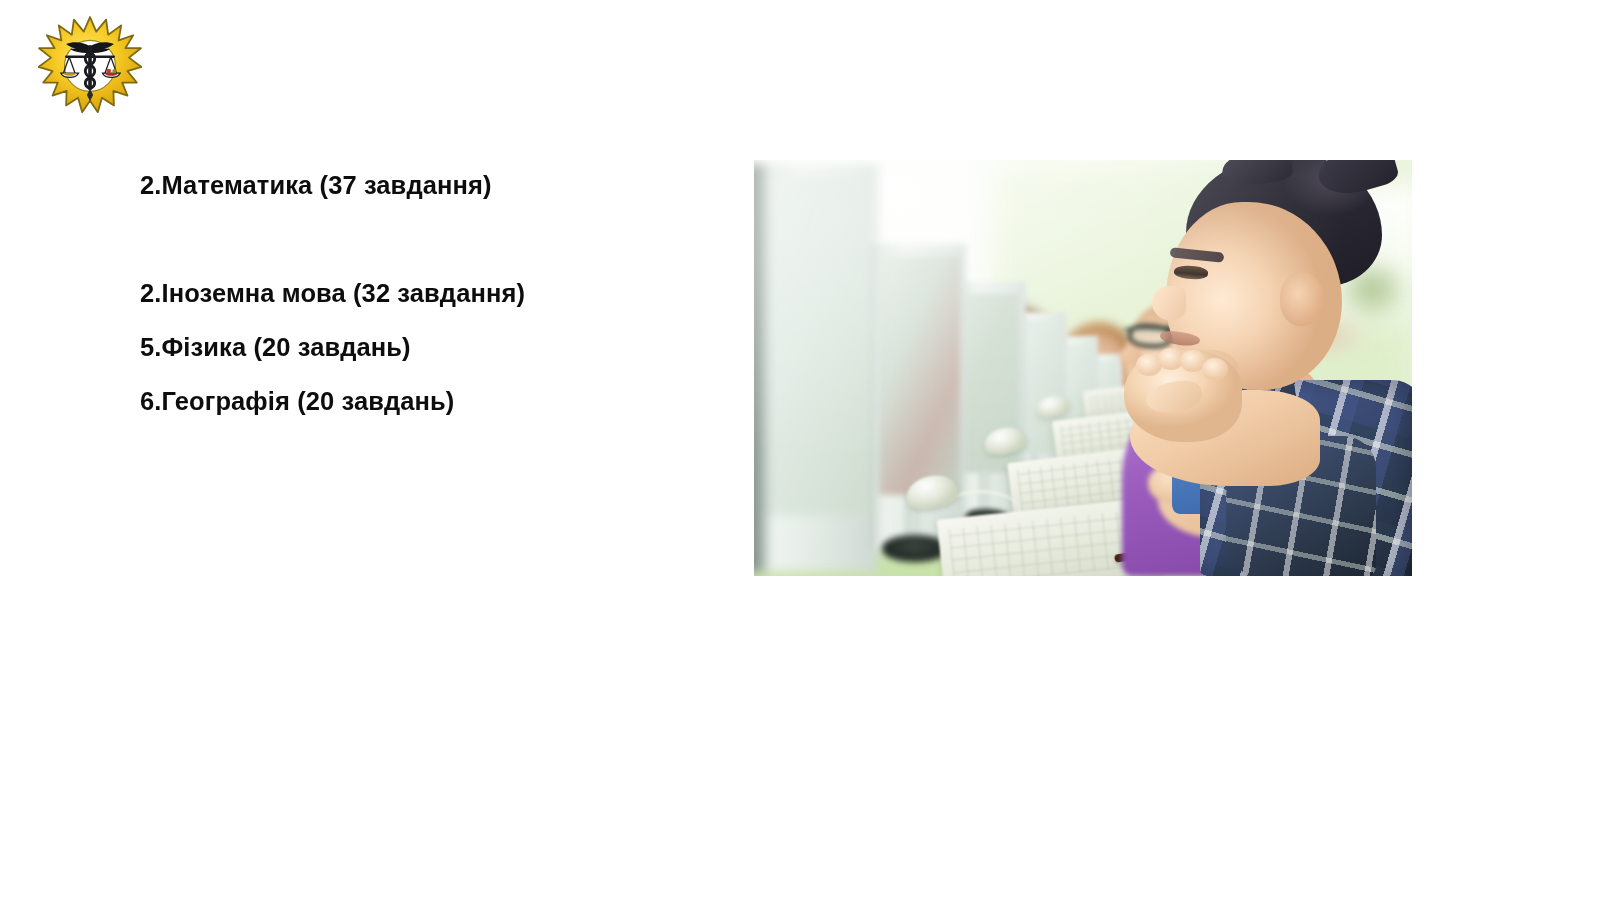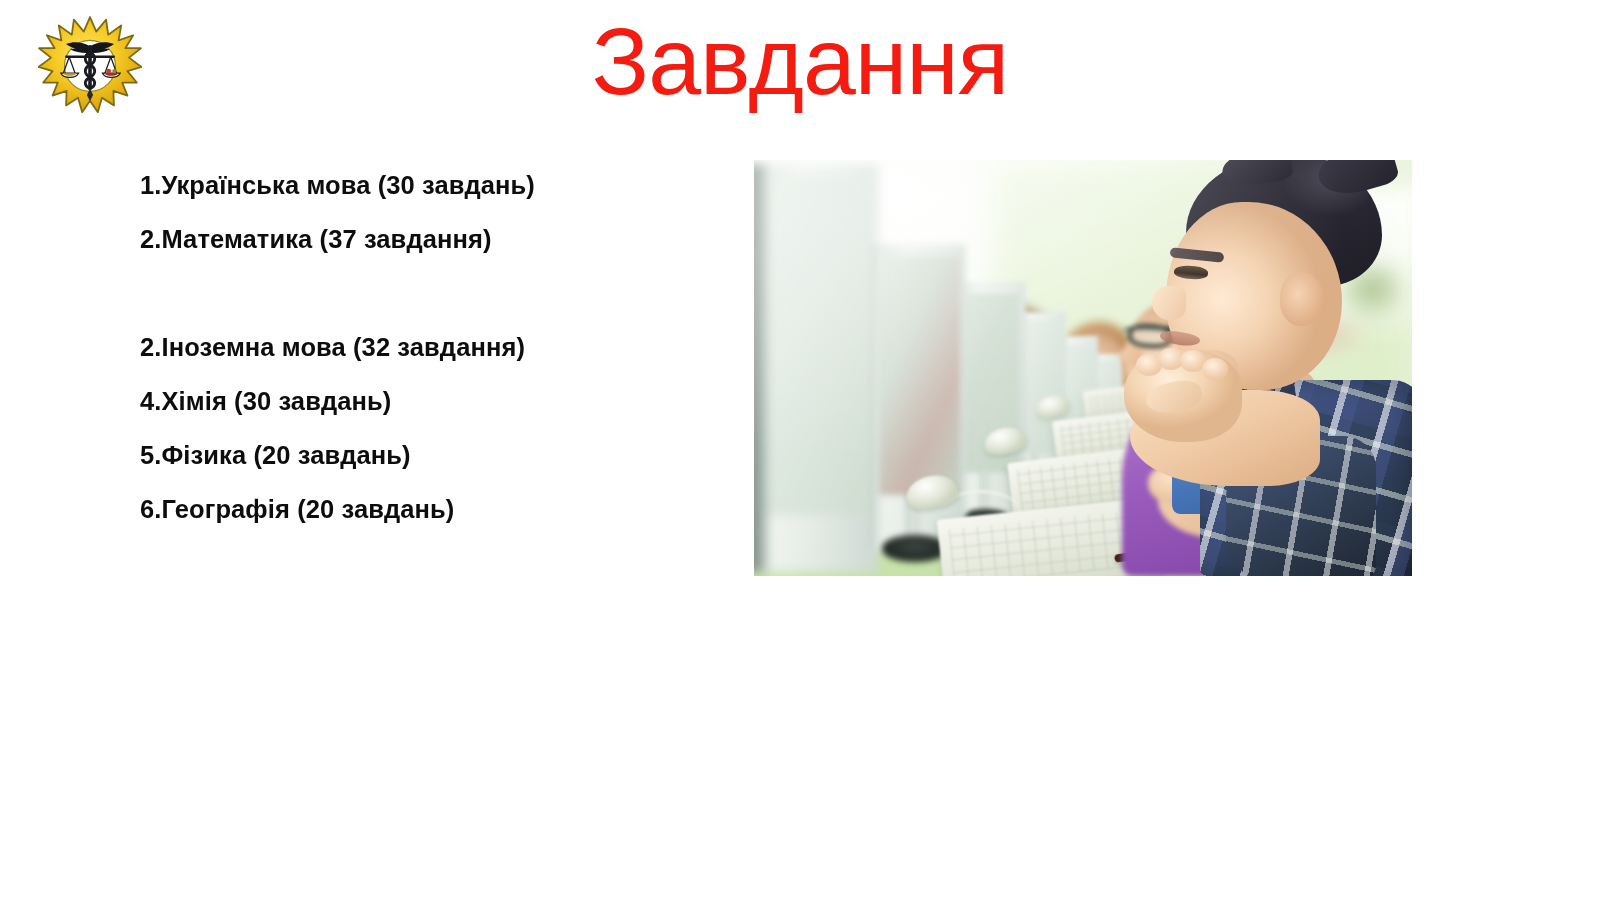--- a/index.html
+++ b/index.html
@@ -499,39 +499,32 @@
       <g>
         <path d="M140 79 L128 112 M140 79 L152 112" stroke="#1b1c21" stroke-width="2.4" fill="none"></path>
         <path d="M124 110 A18 12 0 0 0 158 110 Z" fill="#f4f5f1" stroke="#1b1c21" stroke-width="2.4"></path>
         <path d="M128 110 A14 8 0 0 0 154 110 Z" fill="#b02a1c"></path>
         <circle cx="136" cy="106" r="4.6" fill="#cf3a22"></circle>
         <circle cx="147" cy="106" r="4.2" fill="#8e8b1e"></circle>
       </g>
     </svg>
   </div>
 
-  <div class="title">Завдання</div>
 
   <div class="lists">
 
     <ul class="list-block block-one">
-      <li class="list-item">
-        <span class="li-num">1.</span><span class="li-text">Українська мова (30 завдань)</span>
-      </li>
       <li class="list-item">
         <span class="li-num">2.</span><span class="li-text">Математика (37 завдання)</span>
       </li>
     </ul>
 
     <ul class="list-block block-two">
       <li class="list-item">
         <span class="li-num">2.</span><span class="li-text">Іноземна мова (32 завдання)</span>
-      </li>
-      <li class="list-item">
-        <span class="li-num">4.</span><span class="li-text">Хімія (30 завдань)</span>
       </li>
       <li class="list-item">
         <span class="li-num">5.</span><span class="li-text">Фізика (20 завдань)</span>
       </li>
       <li class="list-item">
         <span class="li-num">6.</span><span class="li-text">Географія (20 завдань)</span>
       </li>
     </ul>
 
   </div>

